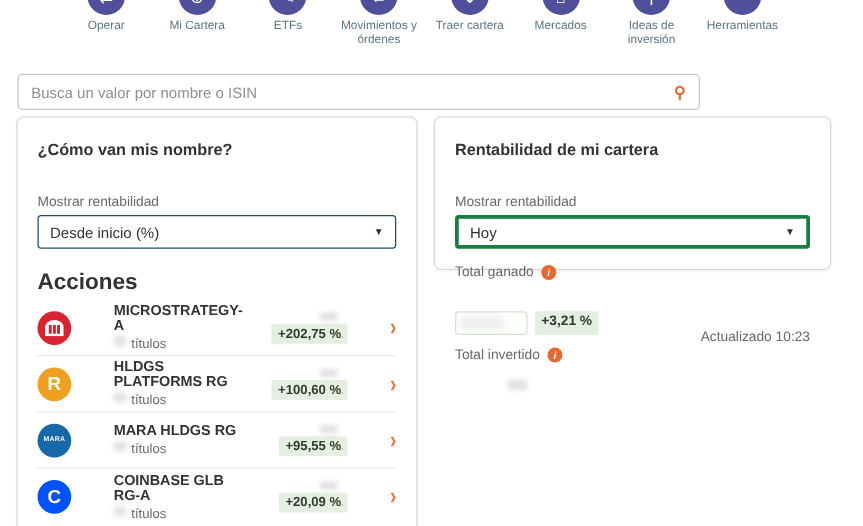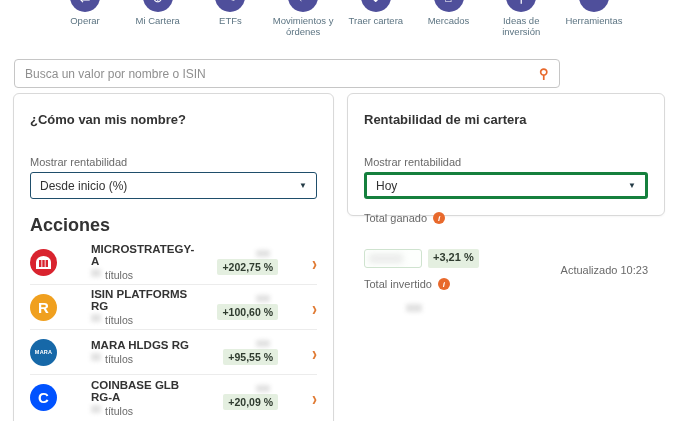--- a/index.html
+++ b/index.html
@@ -157,21 +157,21 @@
         <div class="stock-right">
           <span class="blur-blob blob-val"></span>
           <span class="badge">+202,75 %</span>
         </div>
         <span class="chevron">›</span>
       </div>
 
       <div class="stock-row">
         <div class="logo logo-letter" style="background: rgb(240, 160, 31);">R</div>
         <div class="stock-main">
-          <div class="stock-name">ISIN PLATFORMS RG</div>
+          <div class="stock-name">HLDGS PLATFORMS RG</div>
           <div class="stock-sub">
             <span class="blur-blob blob-units"></span>
             <span>títulos</span>
           </div>
         </div>
         <div class="stock-right">
           <span class="blur-blob blob-val"></span>
           <span class="badge">+100,60 %</span>
         </div>
         <span class="chevron">›</span>

